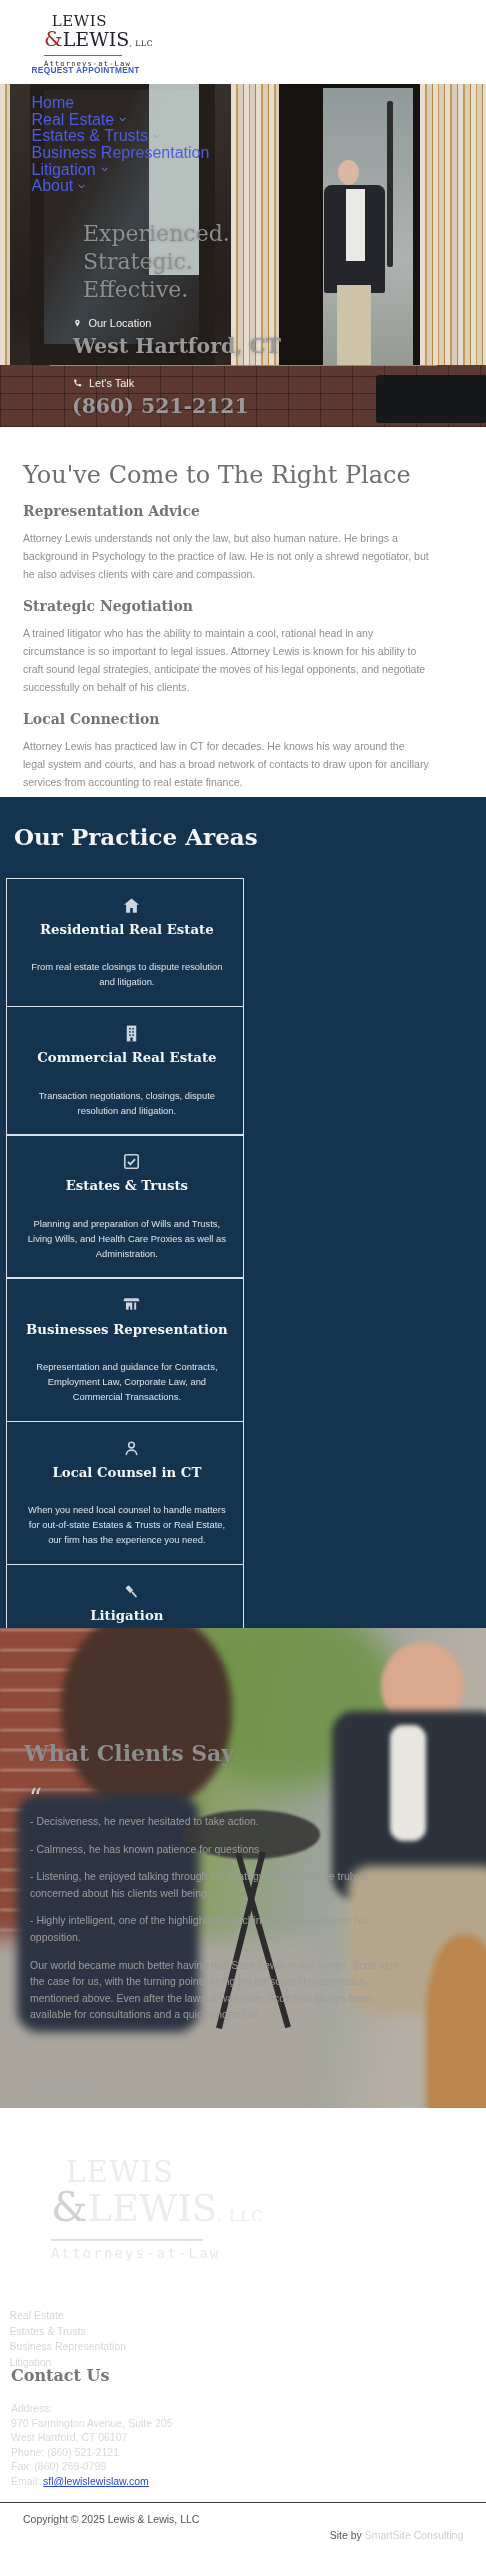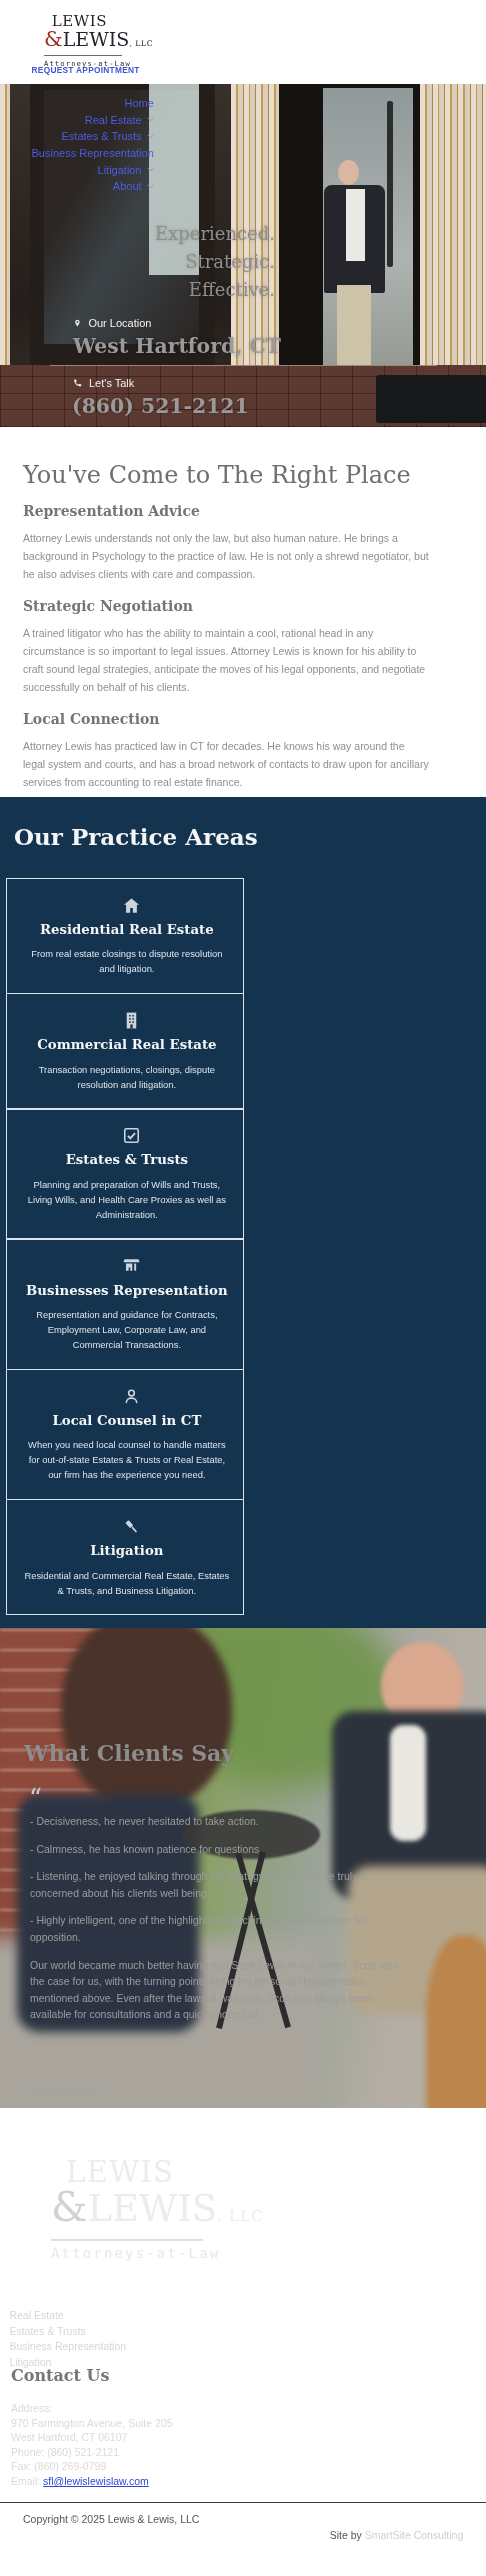--- a/index.html
+++ b/index.html
@@ -30,22 +30,22 @@
   .hp-lamp{left:387px;width:5.5px;top:16.6px;height:166px;background:#2c2e2c;border-radius:2.2px;}
   .hp-man-head{left:338px;width:21px;height:25.4px;top:76px;background:#d9b7a0;border-radius:50%;}
   .hp-man-body{left:324px;width:61px;height:108px;top:101px;background:#24262c;border-radius:7.7px 7.7px 2.2px 2.2px;}
   .hp-man-shirt{left:346px;width:19px;height:72px;top:105px;background:#e9e9e6;}
   .hp-man-pants{left:337px;width:34px;height:130px;top:201px;background:#cdc3a9;}
   .hp-man-shoes{left:336px;width:34px;height:7.7px;top:327px;background:#3c2f27;border-radius:2.2px;}
   .hp-floor{left:0;right:0;bottom:0;height:62px;background:repeating-linear-gradient(0deg,rgba(0,0,0,.35) 0 1.1px,transparent 1.1px 16.6px),repeating-linear-gradient(90deg,rgba(0,0,0,.3) 0 1.1px,transparent 1.1px 32px),#5d3a31;}
   .hp-mat{left:376px;width:111px;height:48px;bottom:4.4px;background:#17181a;border-radius:3.3px;}
 
   .hero-nav{position:absolute;left:31.5px;top:11px;display:flex;flex-direction:column;}
-  .hero-nav a{display:flex;align-items:center;gap:5px;height:16.6px;font-size:11px;color:#4c5ce2;text-decoration:none;cursor:pointer;white-space:nowrap;justify-content:flex-end;}
-  .hero-headline{position:absolute;left:83px;top:136px;width:192px;text-align:right;font-family:"DejaVu Serif",serif;font-size:18px;line-height:28px;color:#8f8f8f;text-shadow:0 0 3.3px rgba(0,0,0,.25);}
+  .hero-nav a{display:flex;align-items:center;gap:5px;height:16.6px;font-size:16px;color:#4c5ce2;text-decoration:none;cursor:pointer;white-space:nowrap;}
+  .hero-headline{position:absolute;left:83px;top:136px;width:192px;text-align:left;font-family:"DejaVu Serif",serif;font-size:22px;line-height:28px;color:#8f8f8f;text-shadow:0 0 3.3px rgba(0,0,0,.25);}
   .hero-contact{position:absolute;left:0;top:0;width:486px;height:343px;pointer-events:none;}
   .hc-label{position:absolute;display:flex;align-items:center;gap:6.6px;color:#f2f2f2;font-size:11px;}
   .hc-loc{left:73px;top:233px;}
   .hc-talk{left:73px;top:293px;}
   .hc-big{position:absolute;font-family:"DejaVu Serif",serif;color:#9a9a9a;font-size:20.4px;text-shadow:0 0 3.3px rgba(0,0,0,.3);font-weight:bold;}
   .hc-city{left:73px;top:250px;}
   .hc-phone{left:72px;top:310px;pointer-events:auto;text-decoration:none;cursor:pointer;}
   .hc-divider{position:absolute;left:50px;top:281px;width:387px;border-top:0.6px solid rgba(255,255,255,.38);}
 
   
@@ -55,21 +55,21 @@
   .intro p{margin:10px 0 0;font-size:10.5px;line-height:18px;color:#8f8f8f;max-width:406px;}
 
   
   .practice{position:absolute;top:797px;left:0;width:486px;height:831px;background:#14334e;}
   .practice h2{position:absolute;left:0;top:12px;width:486px;margin:14px;font-family:"DejaVu Serif",serif;font-weight:bold;font-size:23px;color:#f4f6f8;}
   .cards{position:absolute;left:6px;top:81px;width:238px;text-align:center;}
   .card{box-sizing:border-box;border:0.6px solid #d9e3ec;margin-top:-0.6px;padding:16.6px 13.3px 16.6px 17px;cursor:pointer;}
   .card:first-child{margin-top:0;}
   .card .icon{height:19px;margin-left:8.8px;}
   .card h3{margin:7.2px 0 0;font-family:"DejaVu Serif",serif;font-weight:bold;font-size:13.3px;line-height:15.5px;color:#f4f6f8;}
-  .card p{margin:9px 0 0;font-size:9.4px;line-height:15px;color:#dde6ee;}
+  .card p{margin:22px 0 0;font-size:9.4px;line-height:15px;color:#dde6ee;}
 
   
   .testimonial{position:absolute;top:1628px;left:0;width:486px;height:481px;overflow:hidden;background:linear-gradient(100deg,#8a4a3b 0%,#7d4c39 16%,#73813f 28%,#8ba06a 44%,#9aa398 62%,#b3ada3 80%,#b8b3a9 100%);}
   .testimonial .decor{position:absolute;}
   .tm-brick{left:0;top:0;width:108px;height:321px;background:repeating-linear-gradient(0deg,transparent 0 17.7px,rgba(235,224,212,.45) 17.7px 20px),#8e4a3b;filter:blur(0.8px);}
   .tm-leaf{left:171px;top:-22px;width:232px;height:182px;background:#6e9447;border-radius:50%;filter:blur(14.4px);opacity:.85;}
   .tm-pave{left:-22px;top:309px;width:343px;height:199px;background:#a9a59d;filter:blur(10px);}
   .tm-hair{left:61px;top:-16.6px;width:171px;height:199px;background:#4a332a;border-radius:48%;filter:blur(3.9px);}
   .tm-woman{left:16.6px;top:166px;width:182px;height:238px;background:#2c3443;border-radius:22px;filter:blur(5px);}
   .tm-head{left:381px;top:14px;width:83px;height:88px;background:#d9a88f;border-radius:50%;filter:blur(2.2px);}

